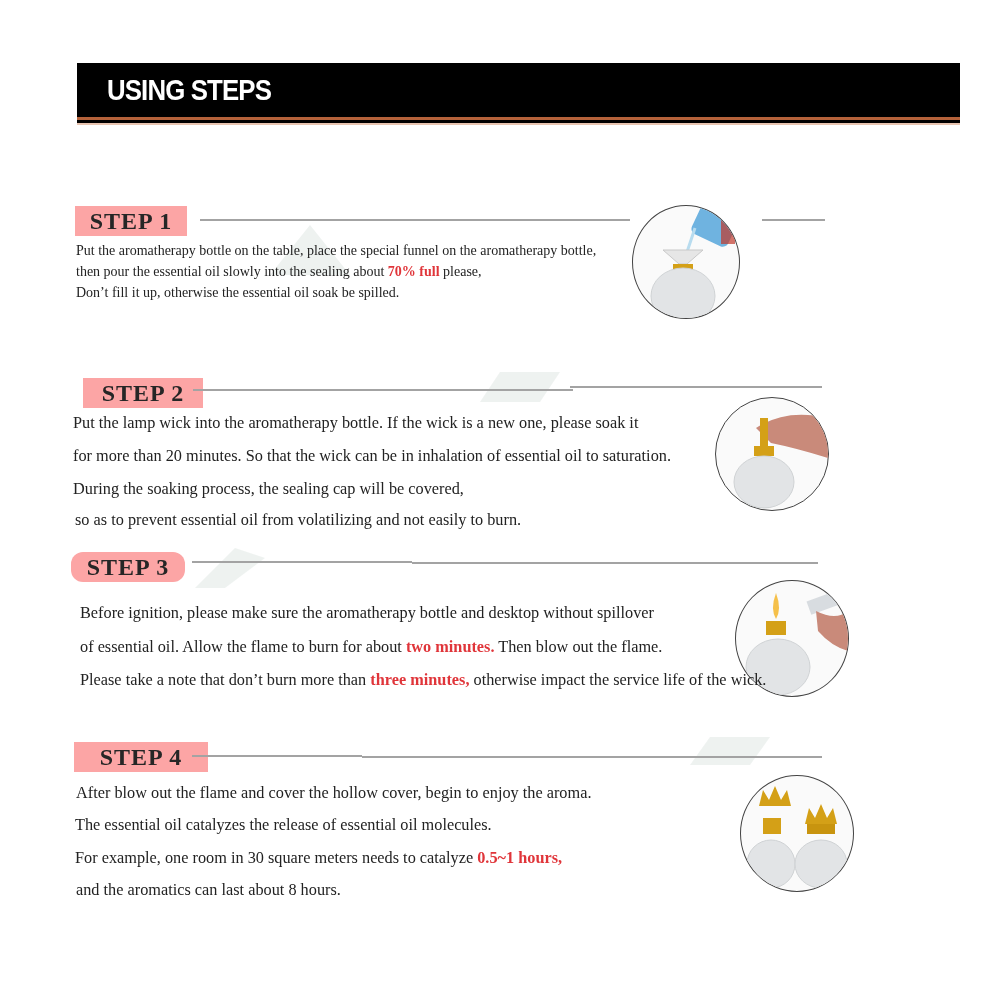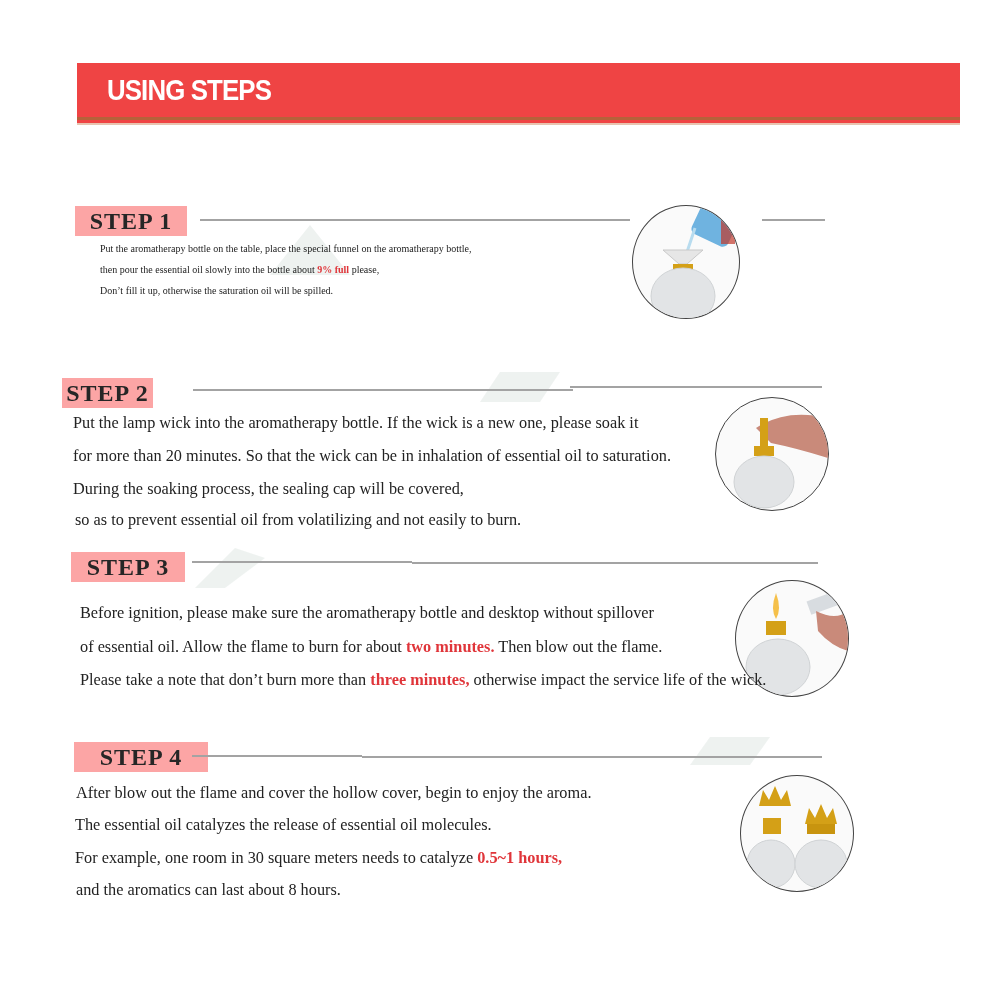--- a/index.html
+++ b/index.html
@@ -1,33 +1,33 @@
 <!DOCTYPE html>
 <html><head>
   <meta charset="utf-8">
   <style>
     html, body { margin: 0; padding: 0; background: #ffffff; }
     body { width: 1000px; height: 1000px; position: relative; overflow: hidden;
            font-family: "Liberation Serif", "DejaVu Serif", serif; color: #222; }
 
     .header-bar { position: absolute; left: 77px; top: 63px; width: 883px; height: 62px;
-                  background: #ef4444; }
+                  background: #000000; }
     .header-bar .stripe { position: absolute; left: 0; right: 0; top: 54px; height: 3px; background: #b5623a; }
     .header-bar .stripe2 { position: absolute; left: 0; right: 0; top: 60px; height: 2px; background: #e8c4b0; }
     .header-title { position: absolute; left: 30px; top: 10px; color: #ffffff;
                     font-family: "Liberation Sans", "DejaVu Sans", sans-serif; font-weight: bold;
                     font-size: 30px; letter-spacing: -1px; transform: scaleX(0.86); transform-origin: left center; }
 
     .step-label { position: absolute; background: #fca5a5; color: #262626; font-weight: bold;
                   font-size: 24px; text-align: center; line-height: 30px; height: 30px;
                   font-family: "Liberation Serif", "DejaVu Serif", serif; letter-spacing: 1px; }
     .rule { position: absolute; height: 2px; background: #a3a3a3; }
 
     .text-line { position: absolute; white-space: nowrap; color: #222; }
-    .s1 { font-size: 10px; margin-left: 24px; }
+    .s1 { font-size: 14px; }
     .sL { font-size: 17.5px; transform: scaleX(0.93); transform-origin: left center; }
     .hl { color: #e0353a; font-weight: bold; }
 
     .photo { position: absolute; border-radius: 50%; border: 1.5px solid #444; background: #fafafa; overflow: hidden; }
     .photo svg { width: 100%; height: 100%; display: block; }
 
     .watermark { position: absolute; opacity: 0.12; }
   </style>
 </head>
 <body>
@@ -50,55 +50,55 @@
 <svg class="watermark" style="left:690px;top:737px;width:80px;height:28px" viewBox="0 0 80 28">
     <polygon points="0,28 20,0 80,0 60,28" fill="#7a9a8a"></polygon>
   </svg>
 
 <section>
   <div class="step-label" style="left:75px;top:206px;width:112px;">STEP 1</div>
   <div class="rule" style="left:200px;top:219px;width:430px;"></div>
   <div class="rule" style="left:762px;top:219px;width:63px;"></div>
   <div class="text-line s1" style="left:76px;top:243px;">Put the aromatherapy bottle on the table, place the special funnel on the aromatherapy bottle,</div>
   <div class="text-line s1" style="left:76px;top:264px;">
-    <span>then pour the essential oil slowly into the bottle about </span><span class="hl">9% full</span><span> please,</span>
+    <span>then pour the essential oil slowly into the sealing about </span><span class="hl">70% full</span><span> please,</span>
   </div>
-  <div class="text-line s1" style="left:76px;top:285px;">Don’t fill it up, otherwise the saturation oil will be spilled.</div>
+  <div class="text-line s1" style="left:76px;top:285px;">Don’t fill it up, otherwise the essential oil soak be spilled.</div>
   <div class="photo" style="left:632px;top:205px;width:106px;height:112px;">
     <svg viewBox="0 0 106 112">
       <rect x="62" y="0" width="40" height="35" rx="6" fill="#6fb3e0" transform="rotate(25 80 18)"></rect>
       <rect x="88" y="10" width="14" height="28" fill="#c0392b" opacity="0.7"></rect>
       <line x1="62" y1="22" x2="54" y2="46" stroke="#b8dcef" stroke-width="3"></line>
       <polygon points="30,44 70,44 54,58 46,58" fill="#e6e6e6" stroke="#c8c8c8"></polygon>
       <rect x="40" y="58" width="20" height="10" fill="#d4a017"></rect>
       <ellipse cx="50" cy="90" rx="32" ry="28" fill="#e2e4e6" stroke="#cfd2d4"></ellipse>
     </svg>
   </div>
 </section>
 
 <section>
-  <div class="step-label" style="left:62px;top:378px;width:91px;">STEP 2</div>
+  <div class="step-label" style="left:83px;top:378px;width:120px;">STEP 2</div>
   <div class="rule" style="left:193px;top:389px;width:380px;"></div>
   <div class="rule" style="left:570px;top:386px;width:252px;"></div>
   <div class="text-line sL" style="left:73px;top:412px;">Put the lamp wick into the aromatherapy bottle. If the wick is a new one, please soak it</div>
   <div class="text-line sL" style="left:73px;top:445px;">for more than 20 minutes. So that the wick can be in inhalation of essential oil to saturation.</div>
   <div class="text-line sL" style="left:73px;top:478px;">During the soaking process, the sealing cap will be covered,</div>
   <div class="text-line sL" style="left:75px;top:509px;">so as to prevent essential oil from volatilizing and not easily to burn.</div>
   <div class="photo" style="left:715px;top:397px;width:112px;height:112px;">
     <svg viewBox="0 0 112 112">
       <path d="M40,30 Q70,10 112,20 L112,60 Q80,50 55,45 Z" fill="#c98a7a"></path>
       <rect x="44" y="20" width="8" height="30" fill="#d4a017"></rect>
       <rect x="38" y="48" width="20" height="10" fill="#d4a017"></rect>
       <ellipse cx="48" cy="84" rx="30" ry="26" fill="#e2e4e6" stroke="#cfd2d4"></ellipse>
     </svg>
   </div>
 </section>
 
 <section>
-  <div class="step-label" style="left:71px;top:552px;width:114px;">STEP 3</div>
+  <div class="step-label" style="left:71px;top:552px;width:114px;border-radius:12px;">STEP 3</div>
   <div class="rule" style="left:192px;top:561px;width:220px;"></div>
   <div class="rule" style="left:412px;top:562px;width:406px;"></div>
   <div class="text-line sL" style="left:80px;top:602px;">Before ignition, please make sure the aromatherapy bottle and desktop without spillover</div>
   <div class="text-line sL" style="left:80px;top:636px;">
     <span>of essential oil. Allow the flame to burn for about </span><span class="hl">two minutes.</span><span> Then blow out the flame.</span>
   </div>
   <div class="photo" style="left:735px;top:580px;width:112px;height:115px;">
     <svg viewBox="0 0 112 115">
       <path d="M40,12 Q34,28 40,38 Q46,28 40,12 Z" fill="#f5c04a"></path>
       <rect x="30" y="40" width="20" height="14" fill="#d4a017"></rect>

